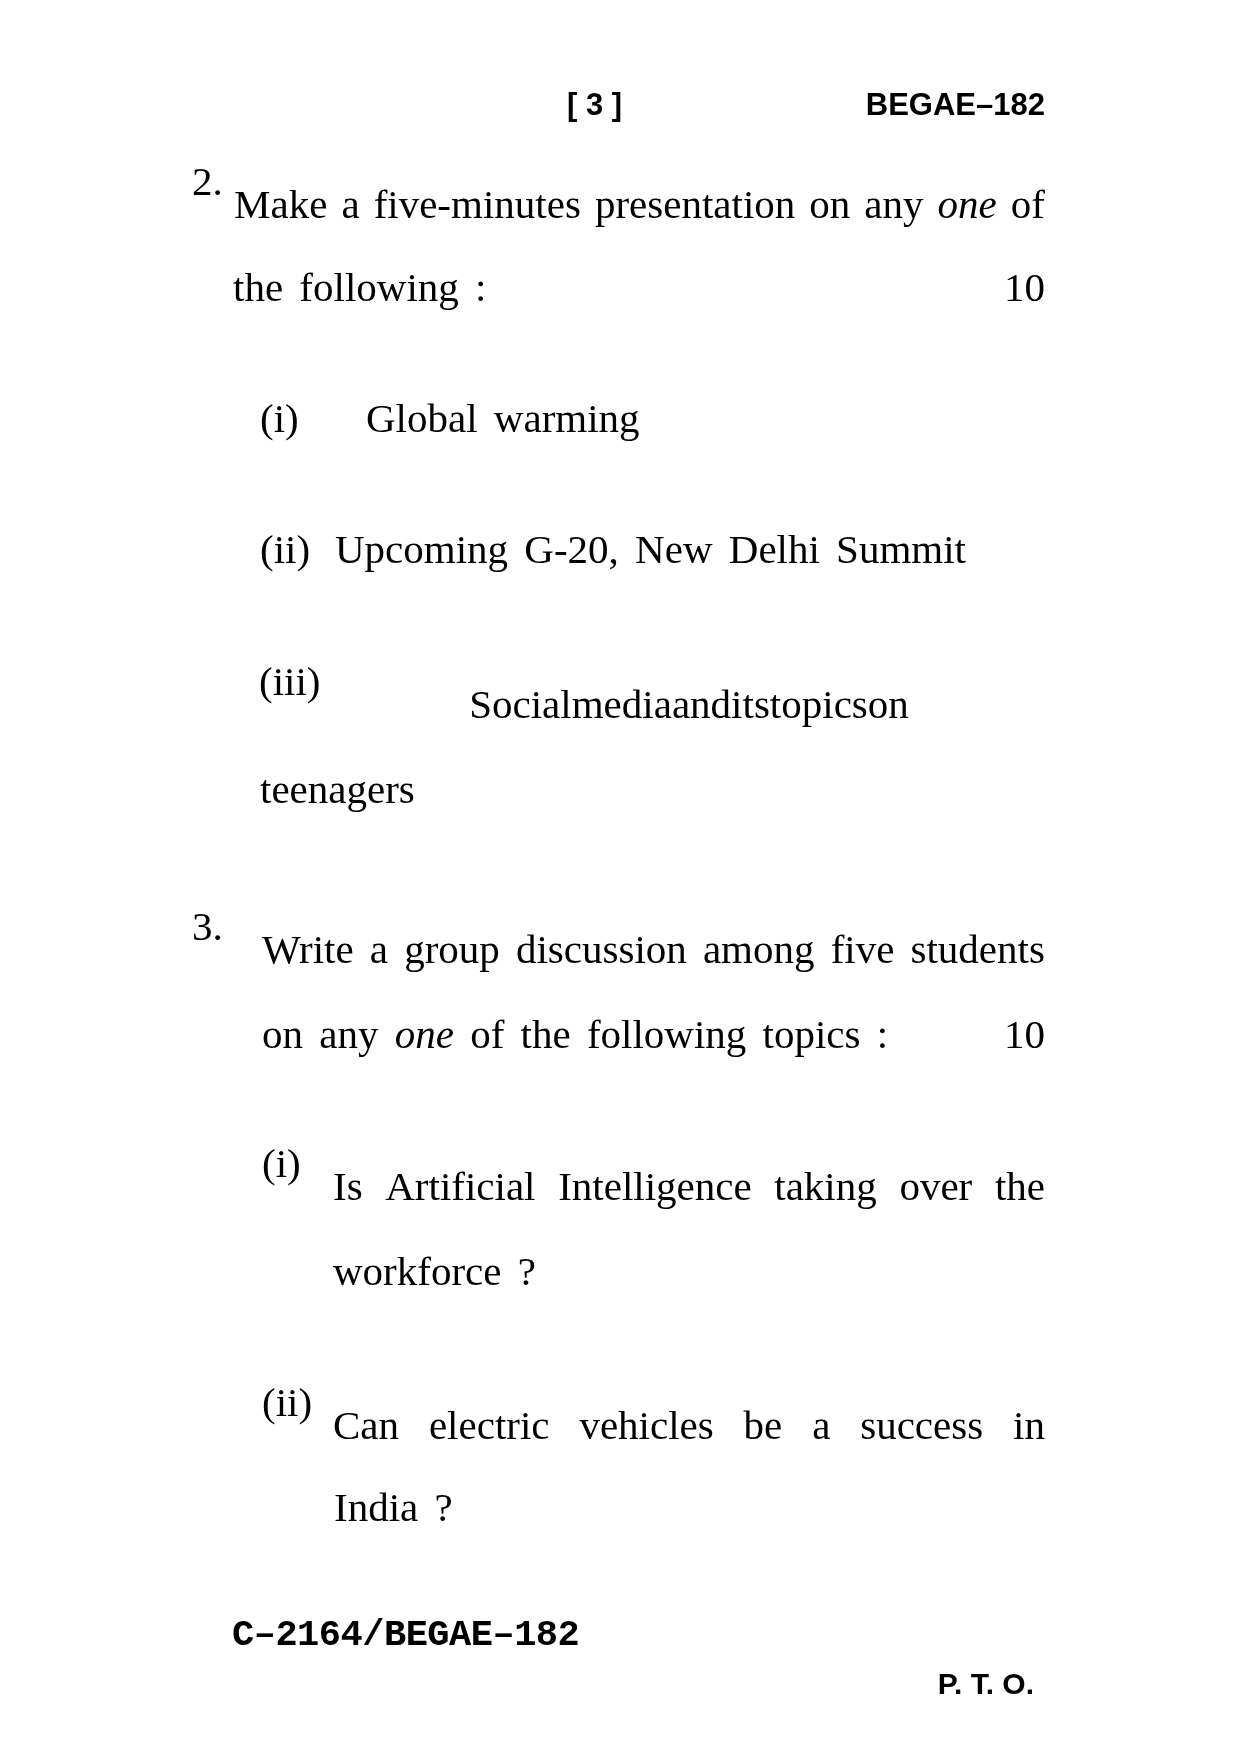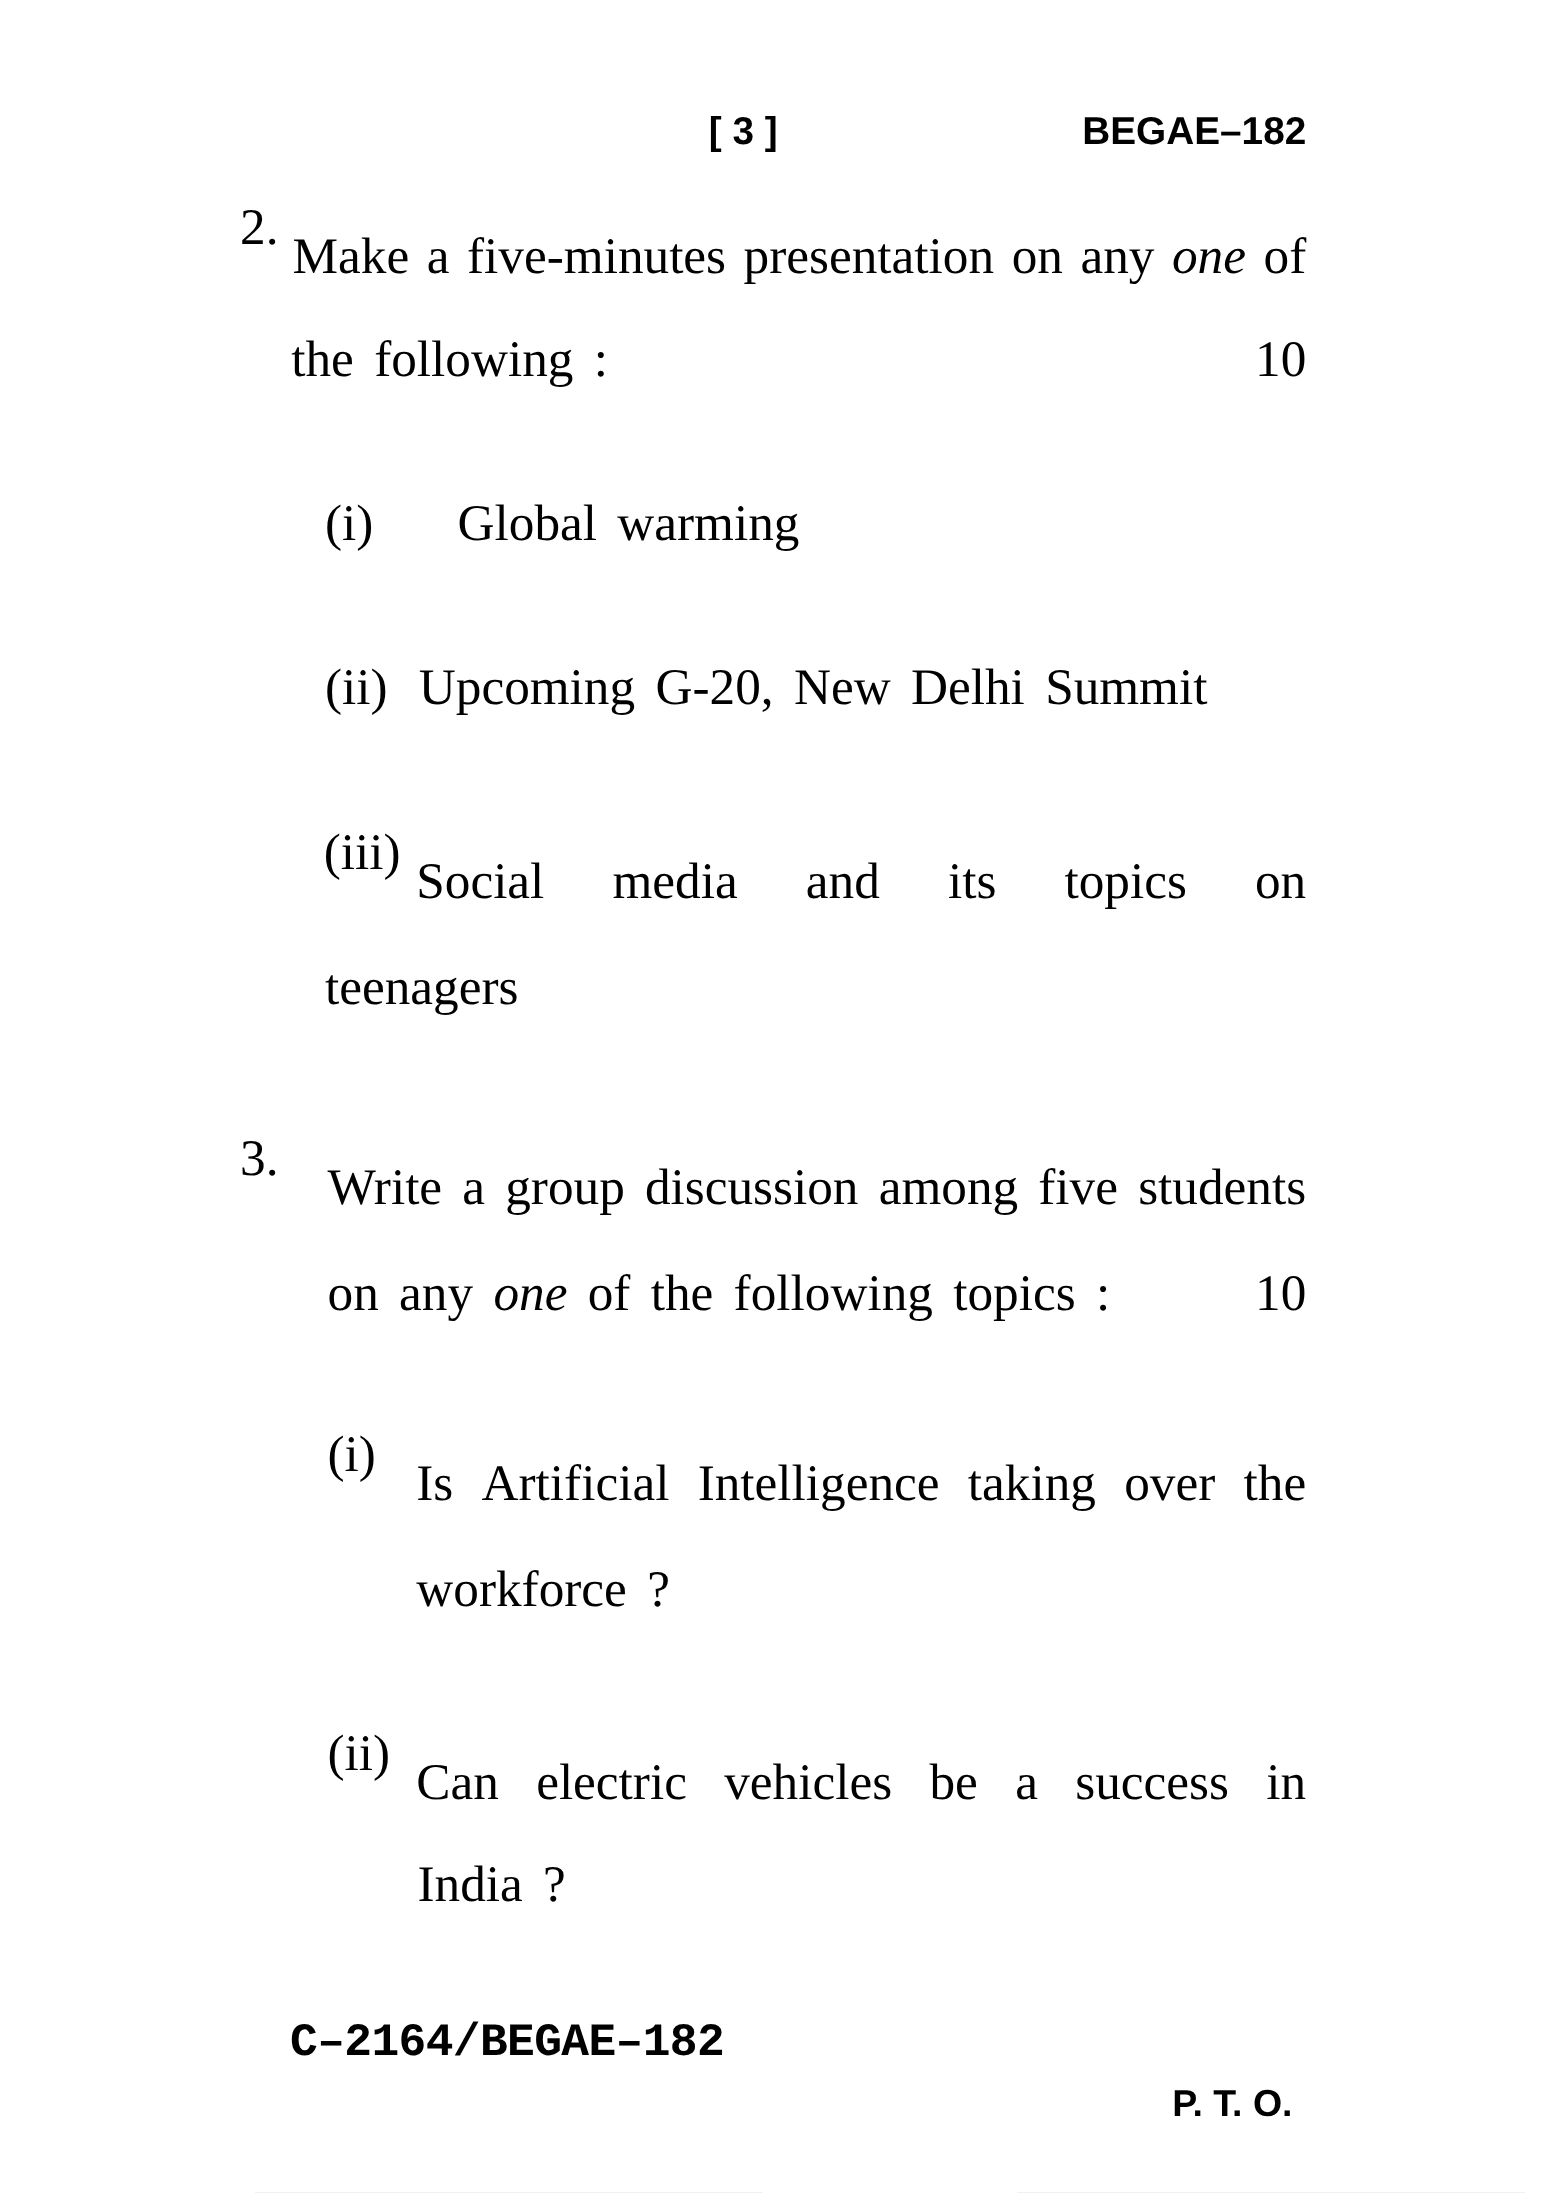--- a/index.html
+++ b/index.html
@@ -62,21 +62,21 @@
   <div class="serif" style="left:233px;top:263px;">the following :</div>
   <div class="serif" style="right:196px;top:263px;">10</div>
 
   <div class="serif" style="left:260px;top:394px;">(i)</div>
   <div class="serif" style="left:330px;top:394px;margin-left:36px;">Global warming</div>
 
   <div class="serif" style="left:260px;top:525px;">(ii)</div>
   <div class="serif" style="left:335px;top:525px;">Upcoming G-20, New Delhi Summit</div>
 
   <div class="serif" style="left:259px;top:657px;">(iii)</div>
-  <div class="jwords" style="left:333px;top:657px;width:712px;"><span>Social</span><span>media</span><span>and</span><span>its</span><span>topics</span><span>on</span></div>
+  <div class="jwords" style="left:333px;top:657px;width:712px;justify-content:center;"><span>Social</span><span>media</span><span>and</span><span>its</span><span>topics</span><span>on</span></div>
   <div class="serif" style="left:260px;top:765px;">teenagers</div>
 
   <div class="serif" style="left:192px;top:902px;">3.</div>
   <div class="jwords" style="left:262px;top:902px;width:783px;"><span>Write</span><span>a</span><span>group</span><span>discussion</span><span>among</span><span>five</span><span>students</span></div>
   <div class="serif" style="left:262px;top:1010px;"><span>on any </span><span class="it">one</span><span> of the following topics :</span></div>
   <div class="serif" style="right:196px;top:1010px;">10</div>
 
   <div class="serif" style="left:262px;top:1139px;">(i)</div>
   <div class="jwords" style="left:333px;top:1139px;width:712px;"><span>Is</span><span>Artificial</span><span>Intelligence</span><span>taking</span><span>over</span><span>the</span></div>
   <div class="serif" style="left:333px;top:1247px;">workforce ?</div>

